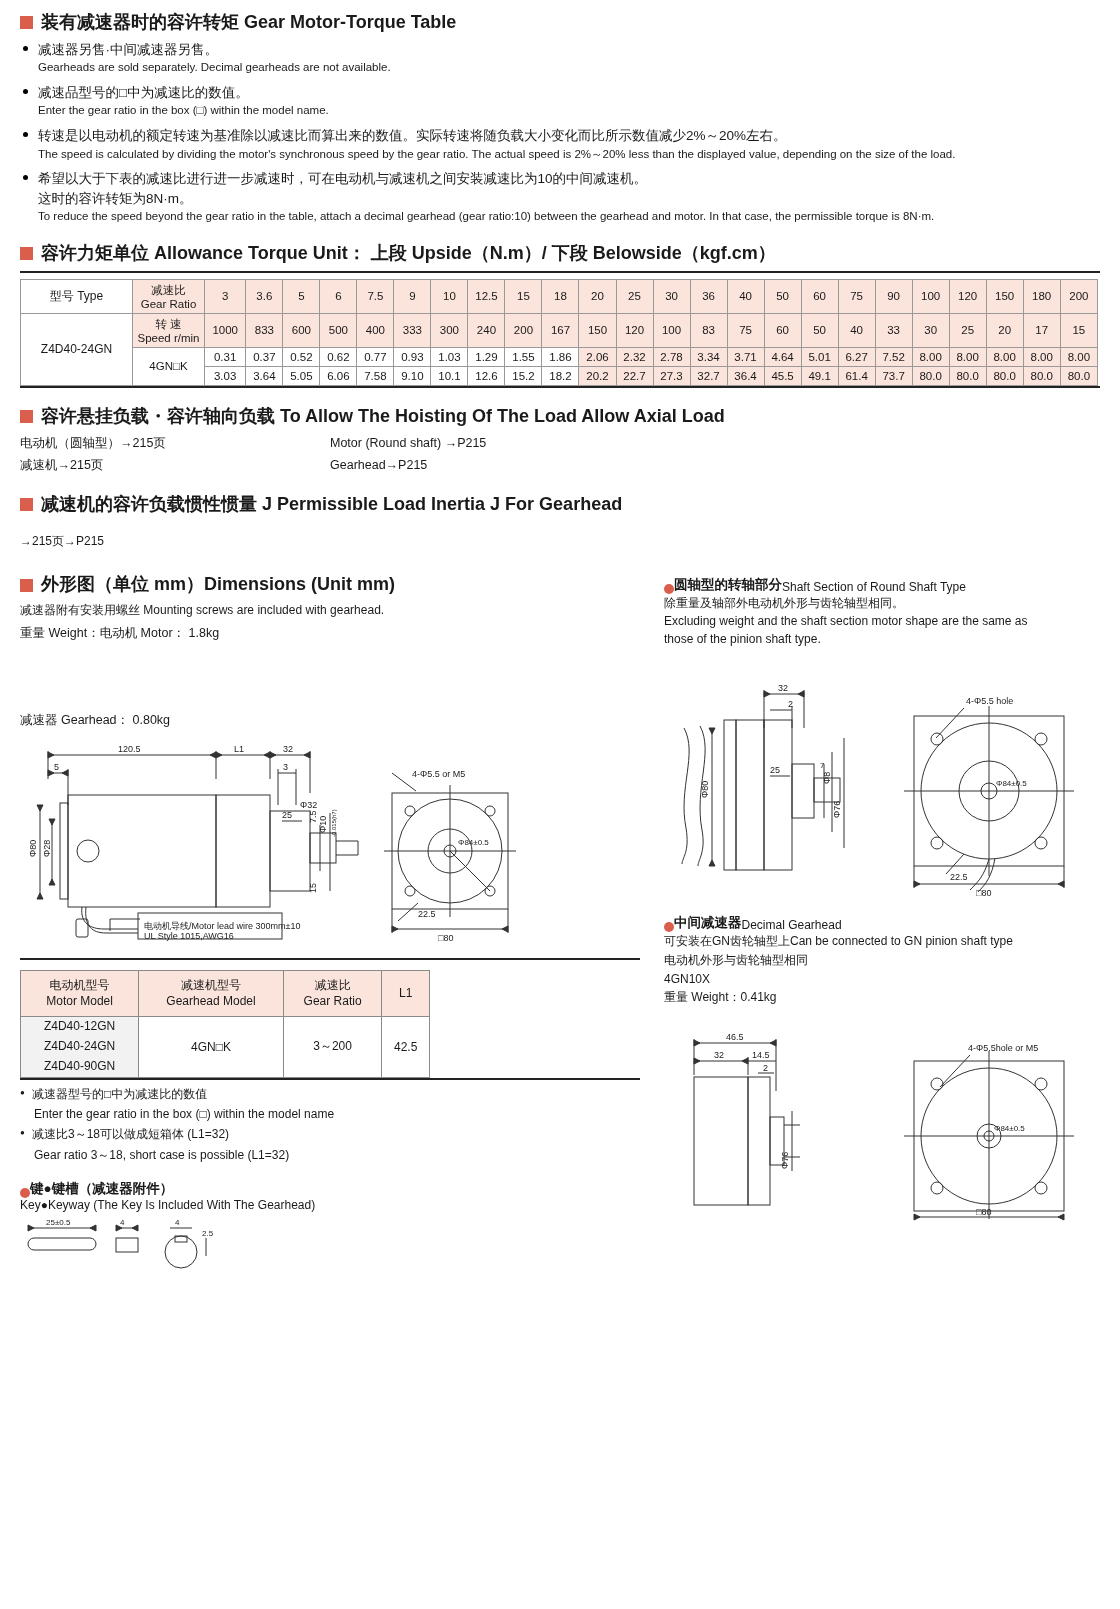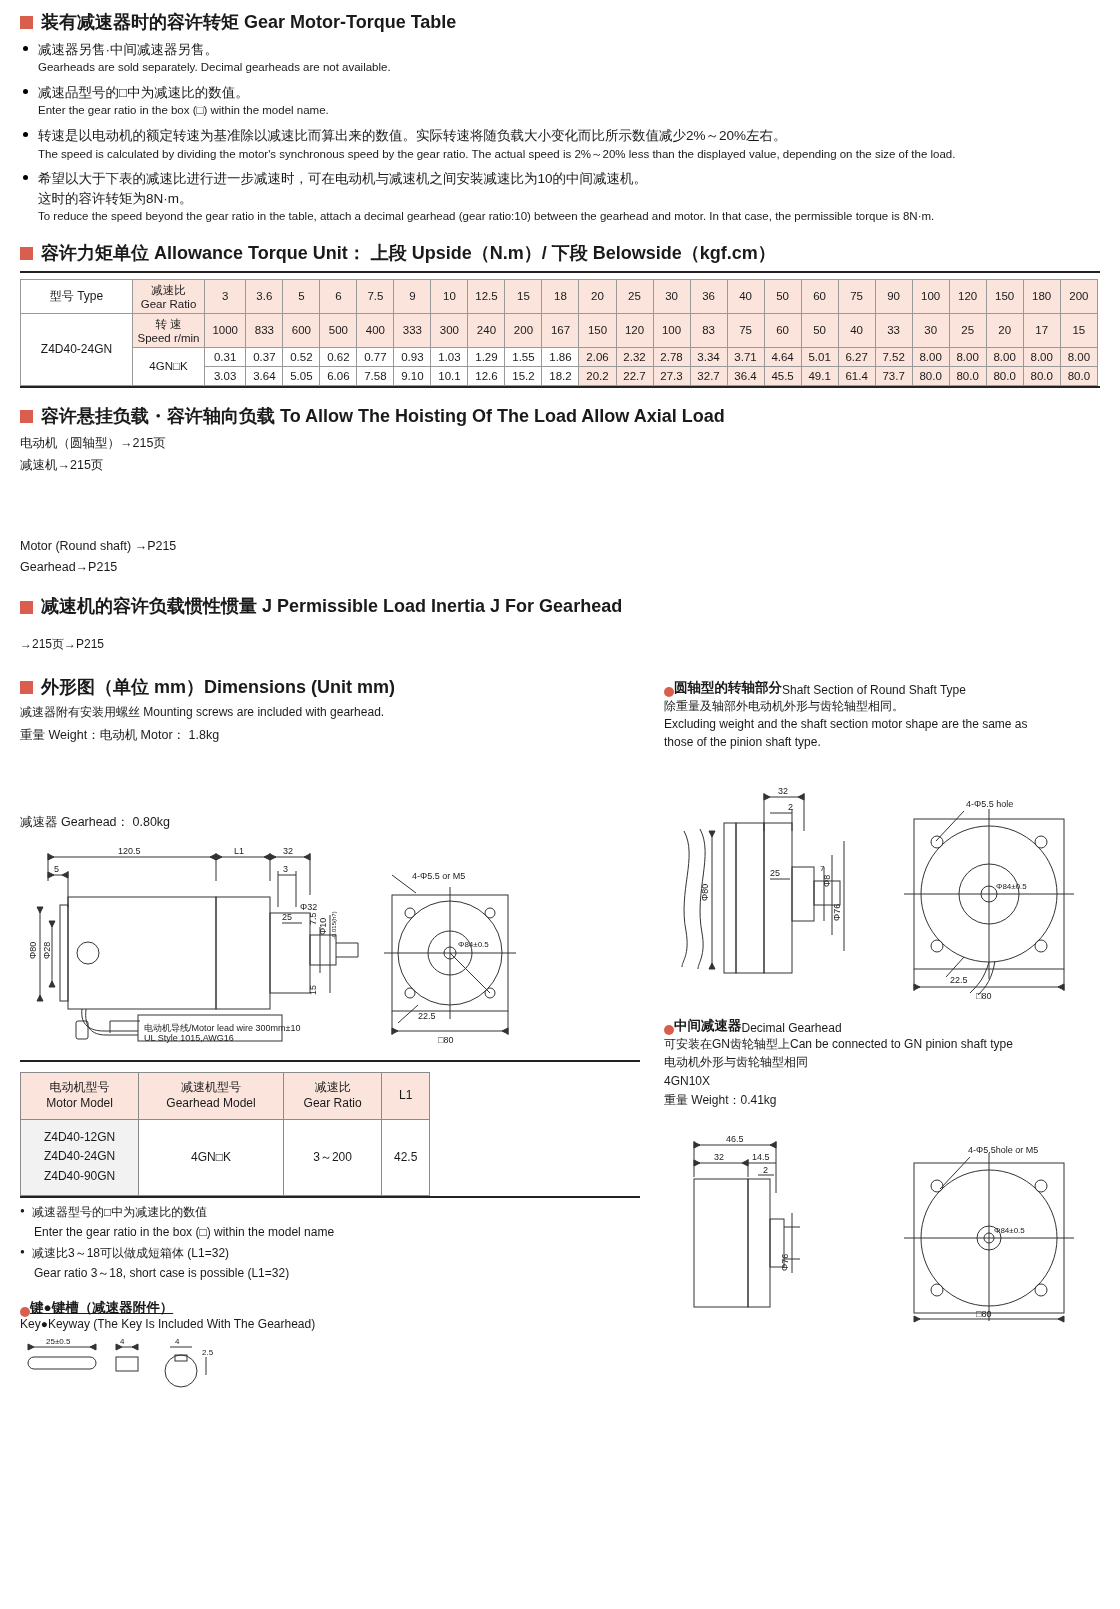--- a/index.html
+++ b/index.html
@@ -34,21 +34,21 @@
   table.tq { border-collapse:collapse; margin-top:6px; width:1078px; }
   table.tq td, table.tq th { border:1px solid #999; font-size:11.5px; text-align:center; padding:3px 2px; font-weight:normal; }
   table.tq .hdr { background:#fbe4dc; font-weight:normal; }
   table.tq .lbl { background:#fbe4dc; }
   table.tq .type-cell { background:#fff; font-size:12px; width:112px; }
   table.tq .lbl2 { width:72px; }
   .tq-outer { border-top:2px solid #222; border-bottom:2px solid #222; padding:0; }
 
   .h2row { margin-top:18px;text-align:center; }
 
-  .two-col-note { display:flex; gap:60px; font-size:12.5px; line-height:1.7; margin-top:4px;flex-direction:column; }
+  .two-col-note { display:flex; gap:60px; font-size:12.5px; line-height:1.7; margin-top:4px; }
   .two-col-note .c1 { width:250px; }
 
   
   .dims-wrap { display:flex; gap:24px; margin-top:6px; }
   .dims-left { width:620px; }
   .dims-right { width:420px; }
 
   .dot-head { display:flex; align-items:flex-end; margin-top:4px; }
   .dot { width:10px; height:10px; border-radius:50%; background:#d95f4c; display:inline-block; flex:none; }
   .dot-title { font-size:13.5px; font-weight:bold; }
@@ -57,29 +57,29 @@
   .wt-row { display:flex; gap:70px; font-size:12.5px; margin:6px 0 4px 0;flex-direction:column; }
 
   
   svg { display:block; }
   .dwg { background:#fff; }
 
   
   table.mt { border-collapse:collapse; margin-top:10px; width:410px; }
   table.mt td, table.mt th { border:1px solid #8a8a8a; font-size:12px; text-align:center; padding:5px 4px; font-weight:normal; }
   table.mt thead td { background:#fbe4dc; font-size:12px; line-height:1.3; padding:7px 4px; }
-  table.mt .mm { background:#f2f2f2; line-height:1.65; padding:8px 4px; }
+  table.mt .mm { background:#f2f2f2; line-height:1.65; padding:0 4px; }
   .mt-outer { border-top:2px solid #222; border-bottom:2px solid #222; }
 
   ul.notes2 { list-style:none; margin:6px 0 0 0; padding:0; font-size:12px; }
   ul.notes2 li { position:relative; padding-left:12px; margin-bottom:3px; line-height:1.45; }
   ul.notes2 li.b:before { content:"\25CF"; position:absolute; left:0; top:0; font-size:8px; line-height:1.8; }
   ul.notes2 li.sub { padding-left:14px; }
 
-  .keyhead { margin-top:16px;text-decoration:underline; }
+  .keyhead { margin-top:16px; }
 </style>
 </head>
 <body>
 
 <div class="page">
 
   <div class="sec-head">
     <span class="sq"></span>
     <span class="sec-title"><span>装有减速器时的容许转矩</span> <span class="en">Gear Motor-Torque Table</span></span>
   </div>

